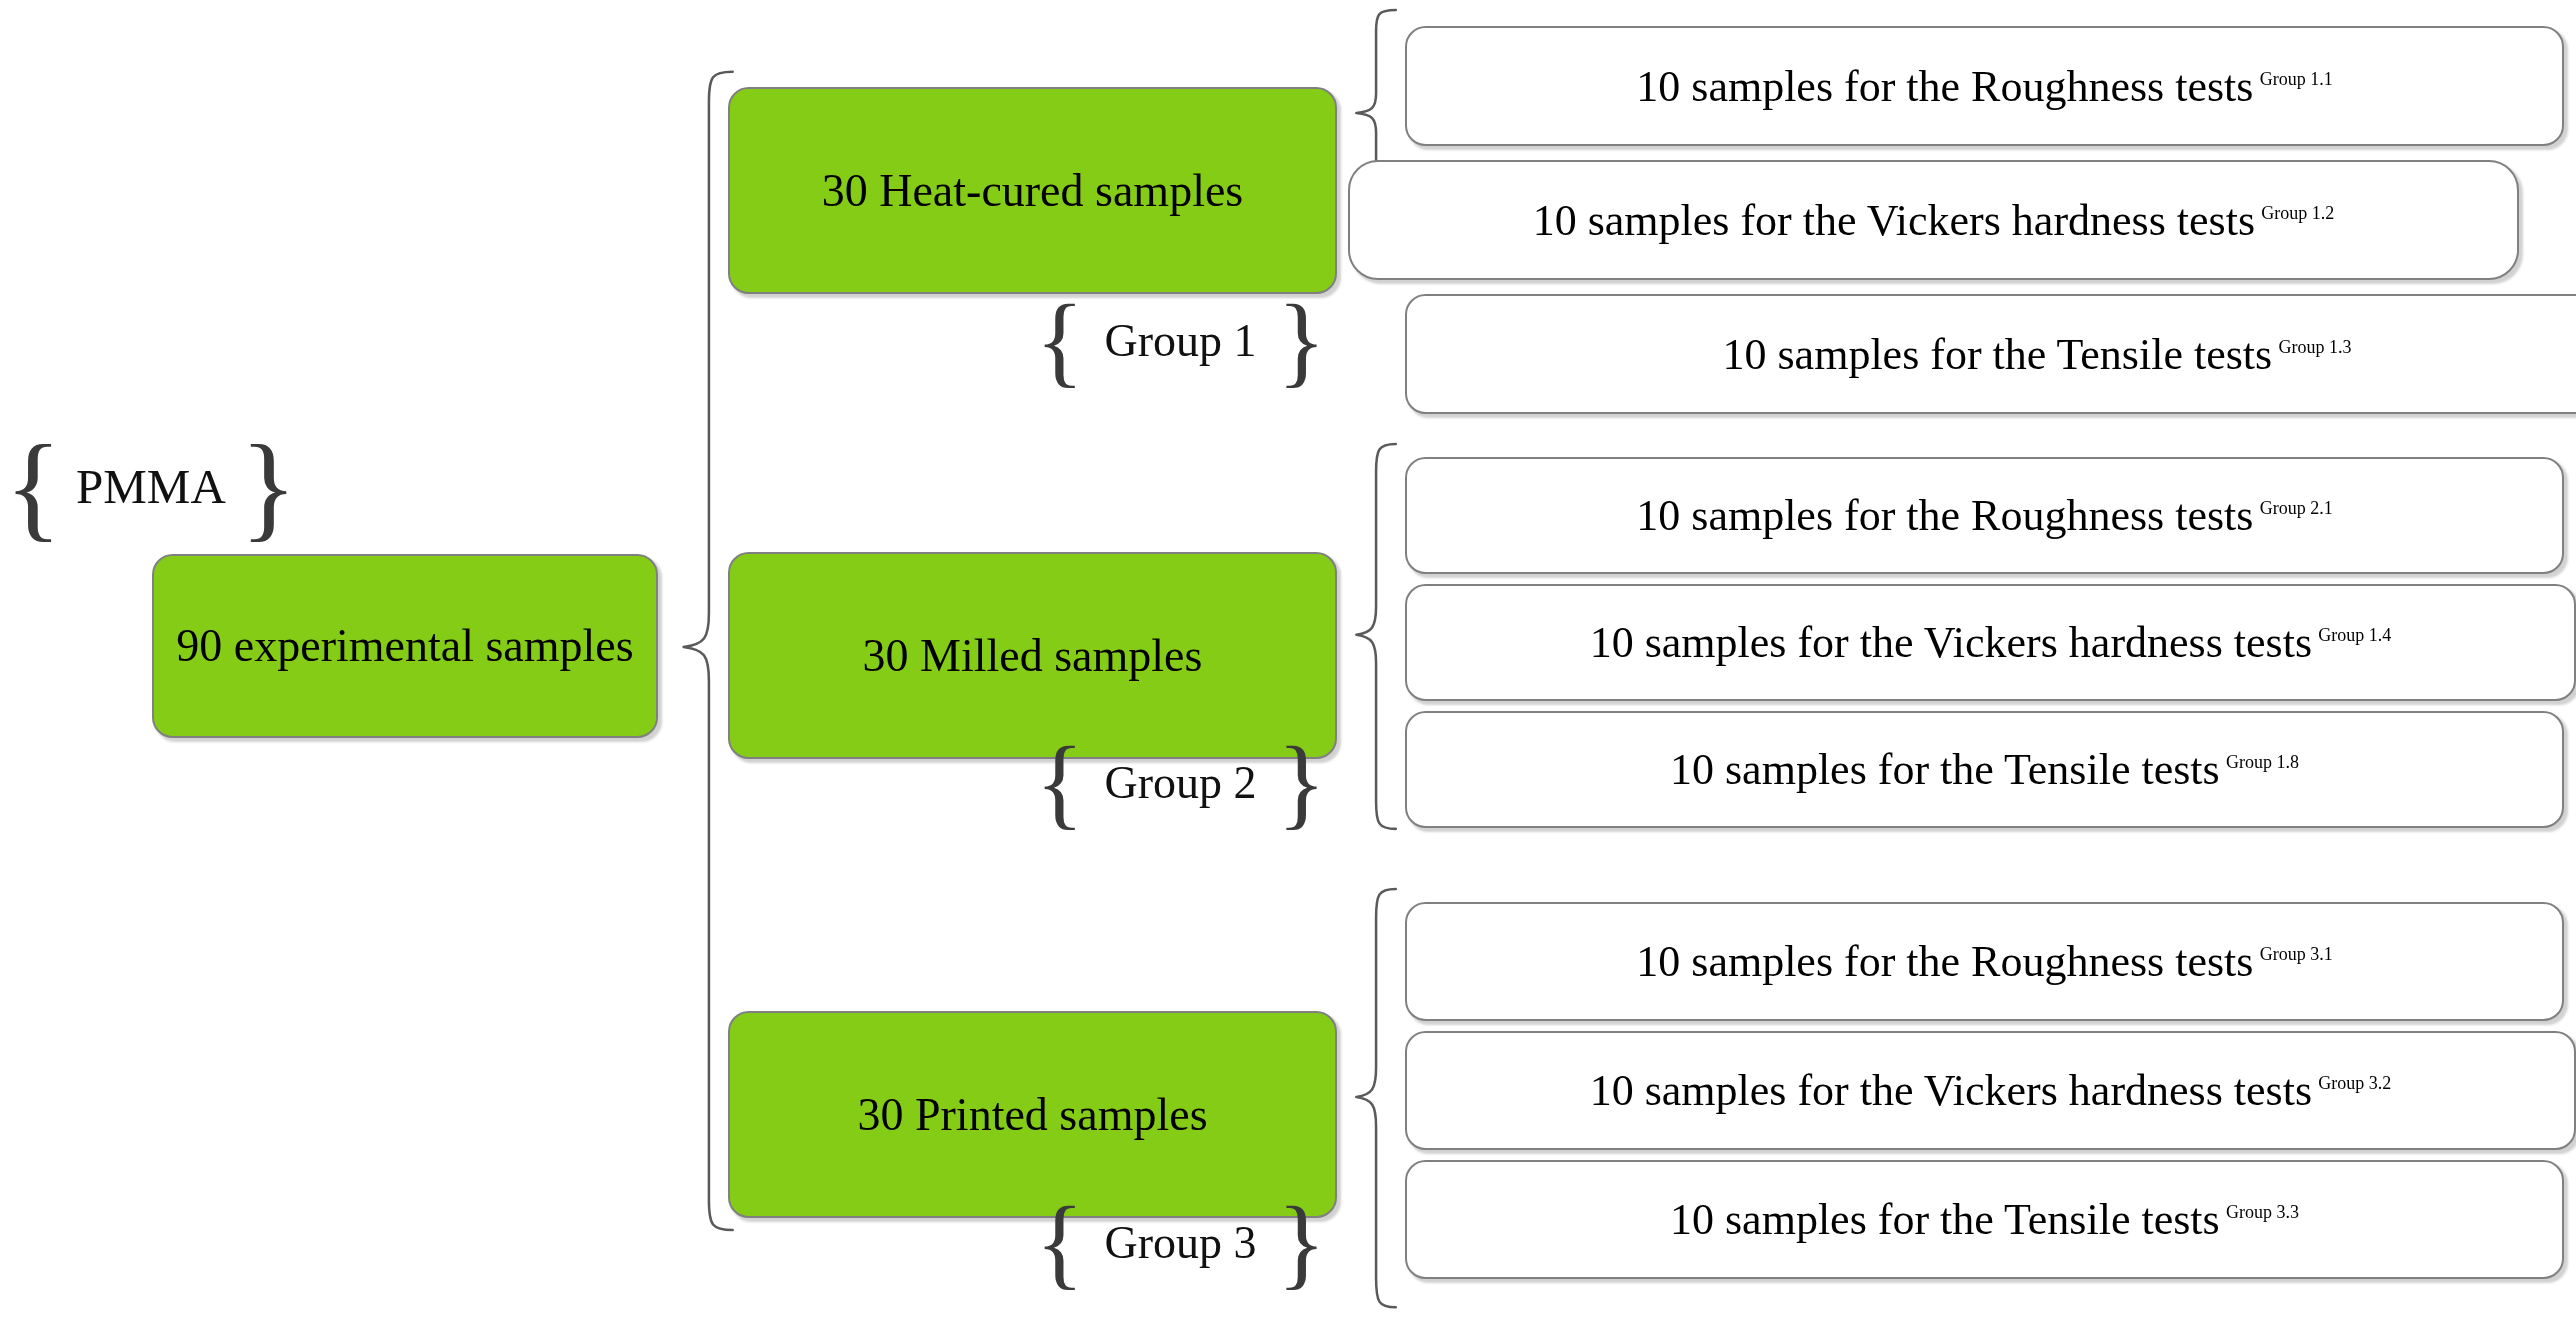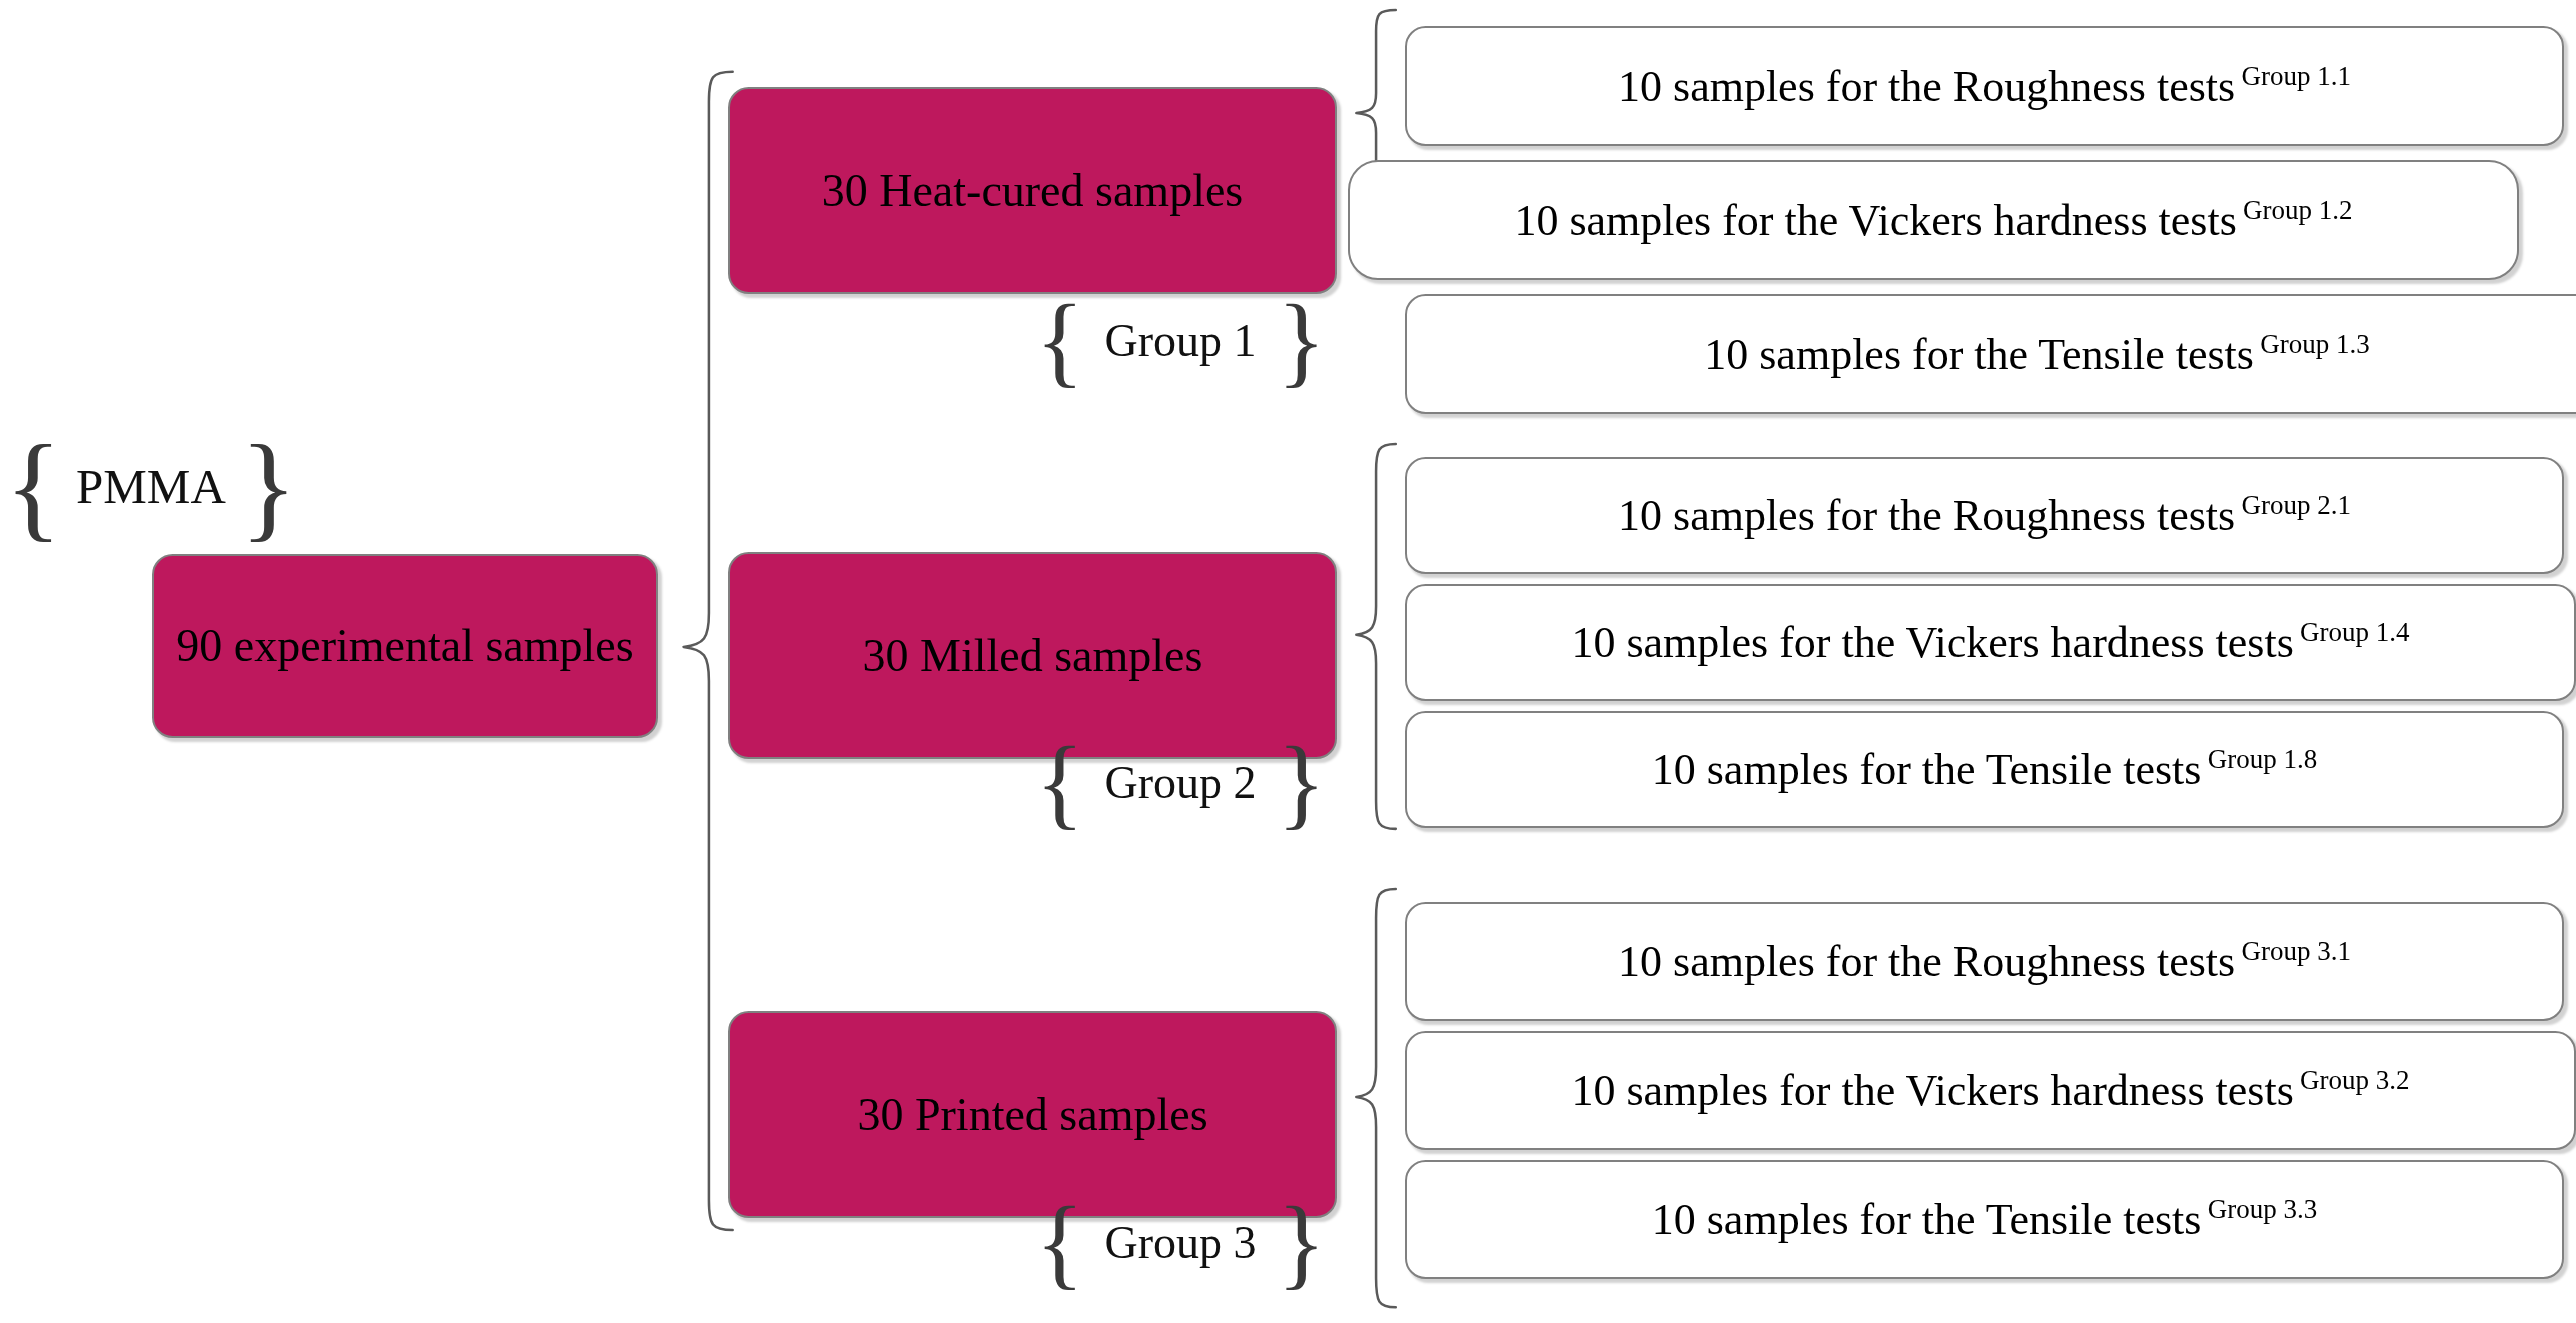--- a/index.html
+++ b/index.html
@@ -27,21 +27,21 @@
     border: 2.4px solid #808080;
     border-radius: 20.6px;
     display: flex;
     align-items: center;
     justify-content: center;
     text-align: center;
     line-height: 1.25;
     box-shadow: 3.2px 3.2px 2.4px rgba(0,0,0,0.18);
   }
   .node.grey {
-    background: #be185d;
+    background: #84cc16;
   }
   .node.white {
     background: #ffffff;
   }
 
   .node-label {
     display: block;
     padding: 0 14.2px;
   }
 
@@ -96,21 +96,21 @@
     font-size: 46px;
   }
   .node-text.two-line {
     font-size: 46px;
   }
   .leaf-text {
     font-size: 44px;
     white-space: nowrap;
   }
   .sup {
-    font-size: 27px;
+    font-size: 18px;
     vertical-align: super;
     line-height: 0;
     margin-left: 6.3px;
   }
 </style>
 </head>
 <body>
 
 <div id="canvas">
 

